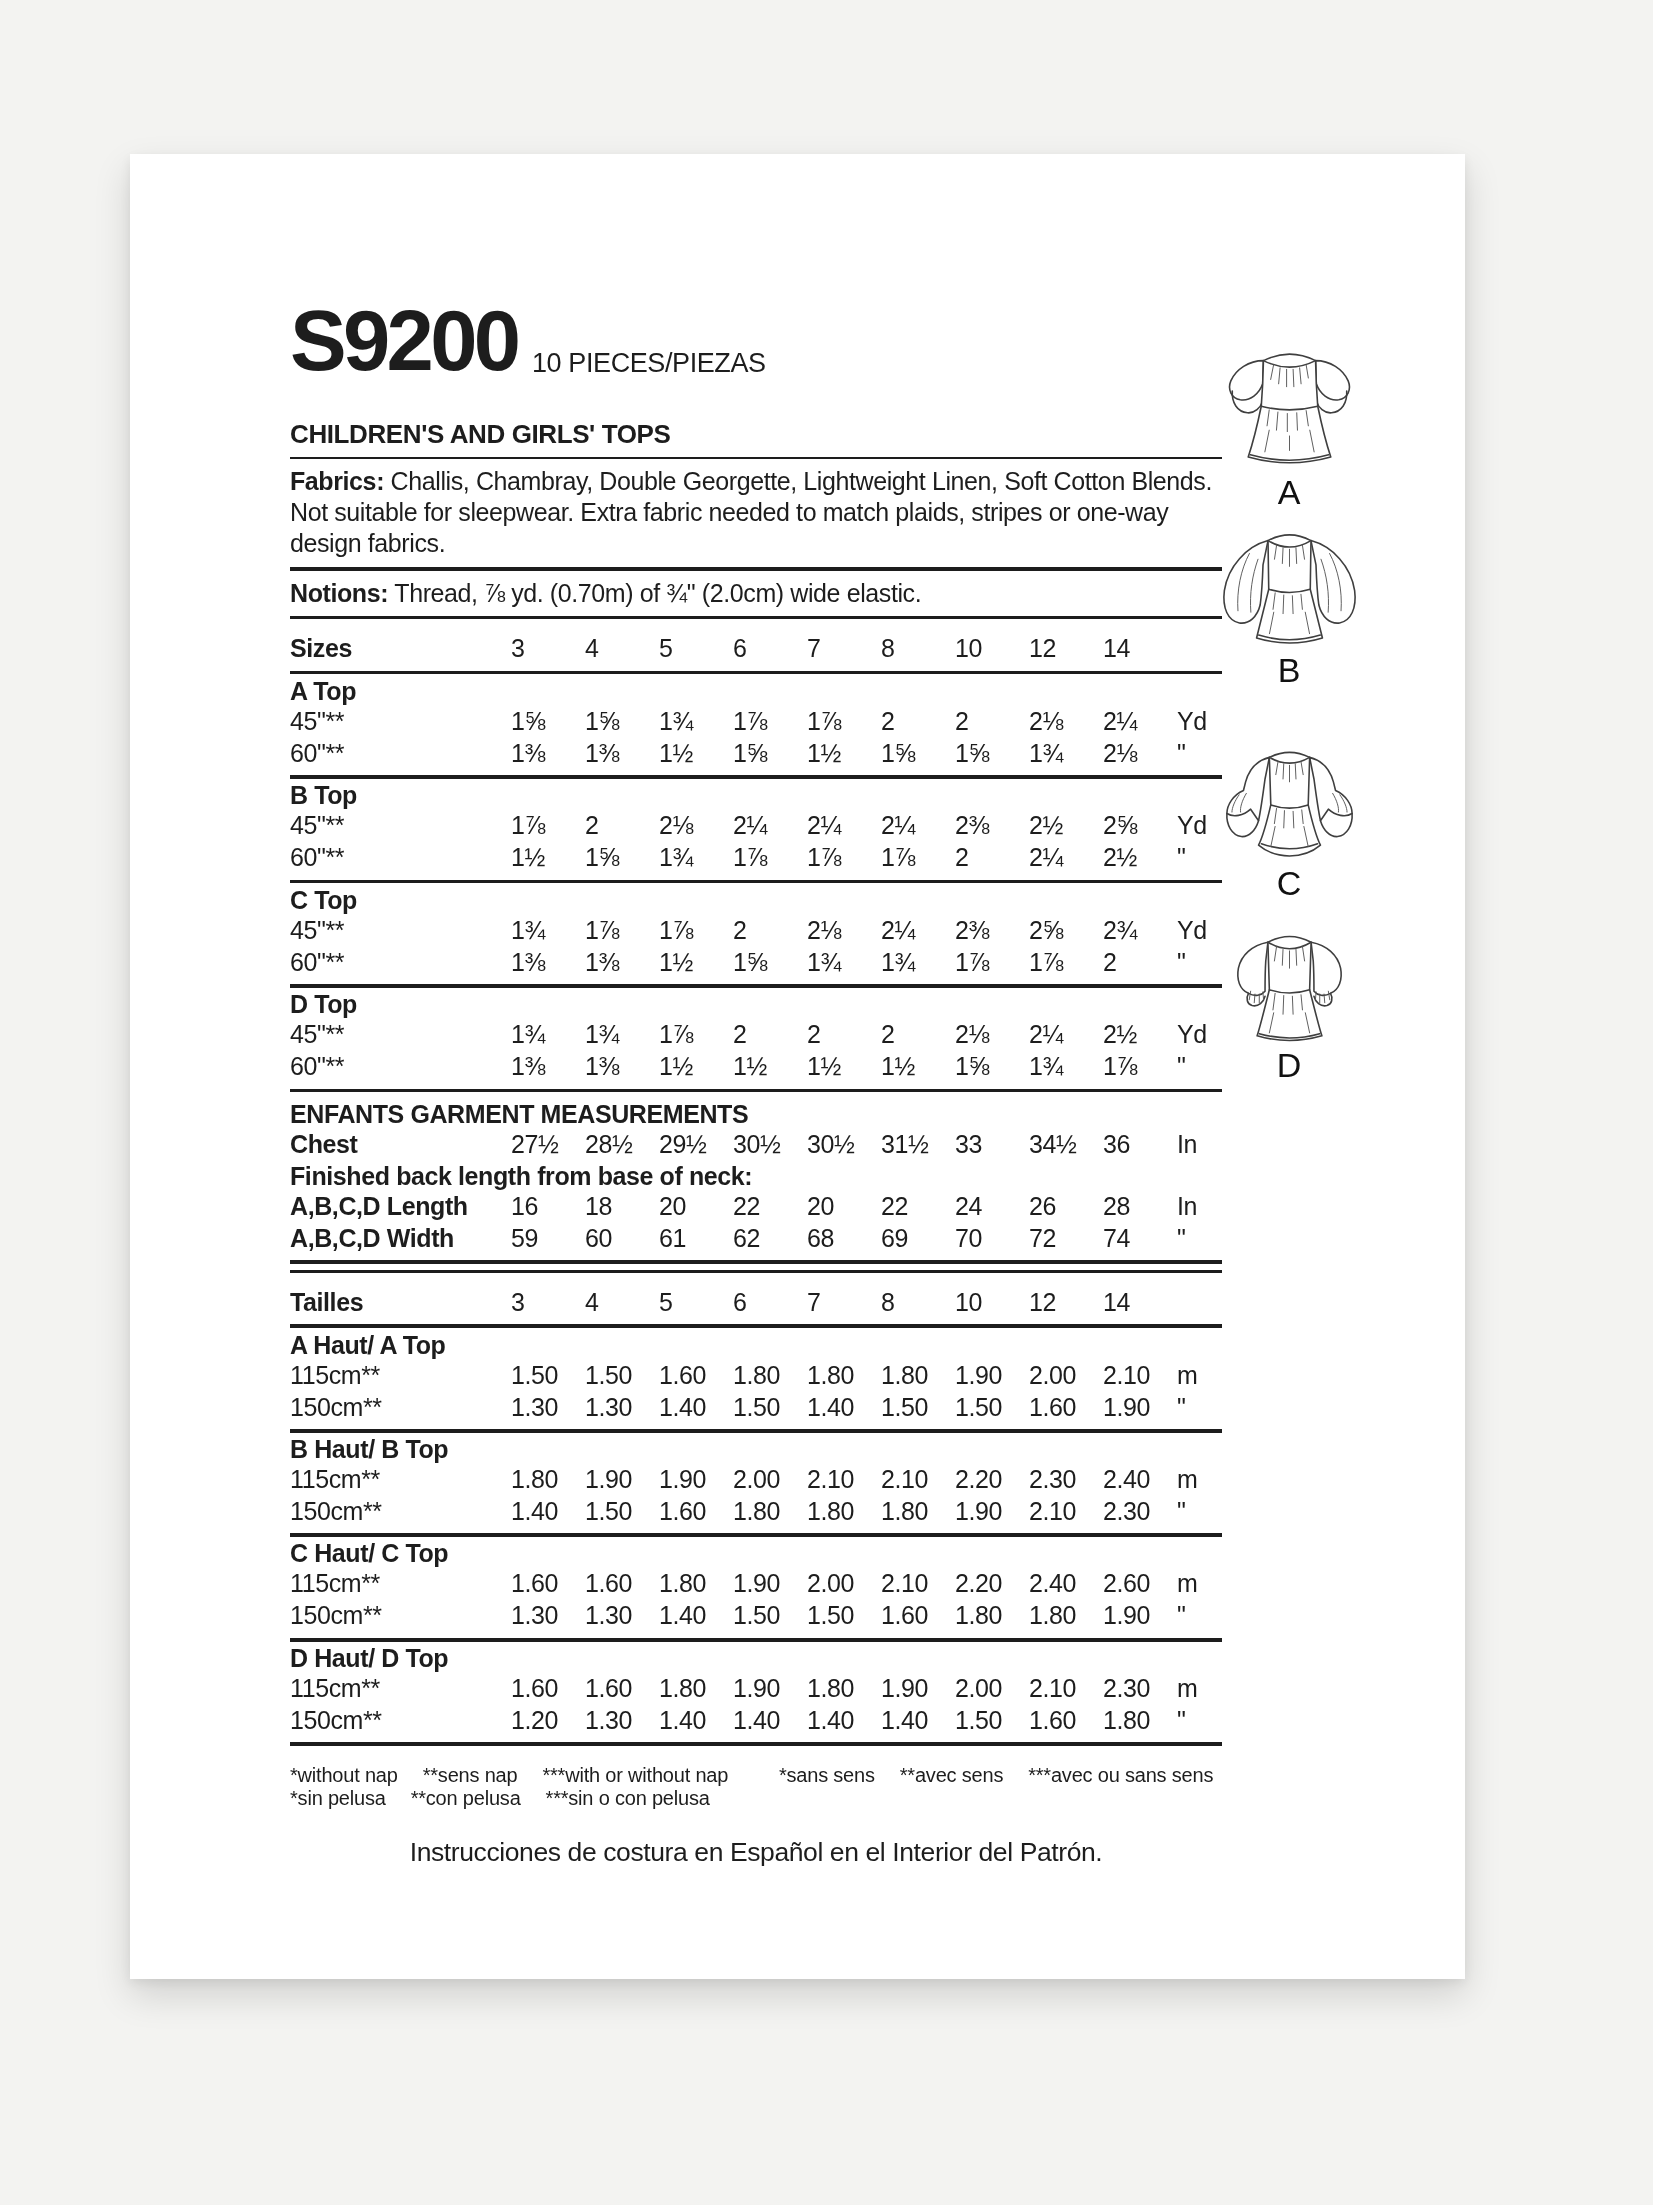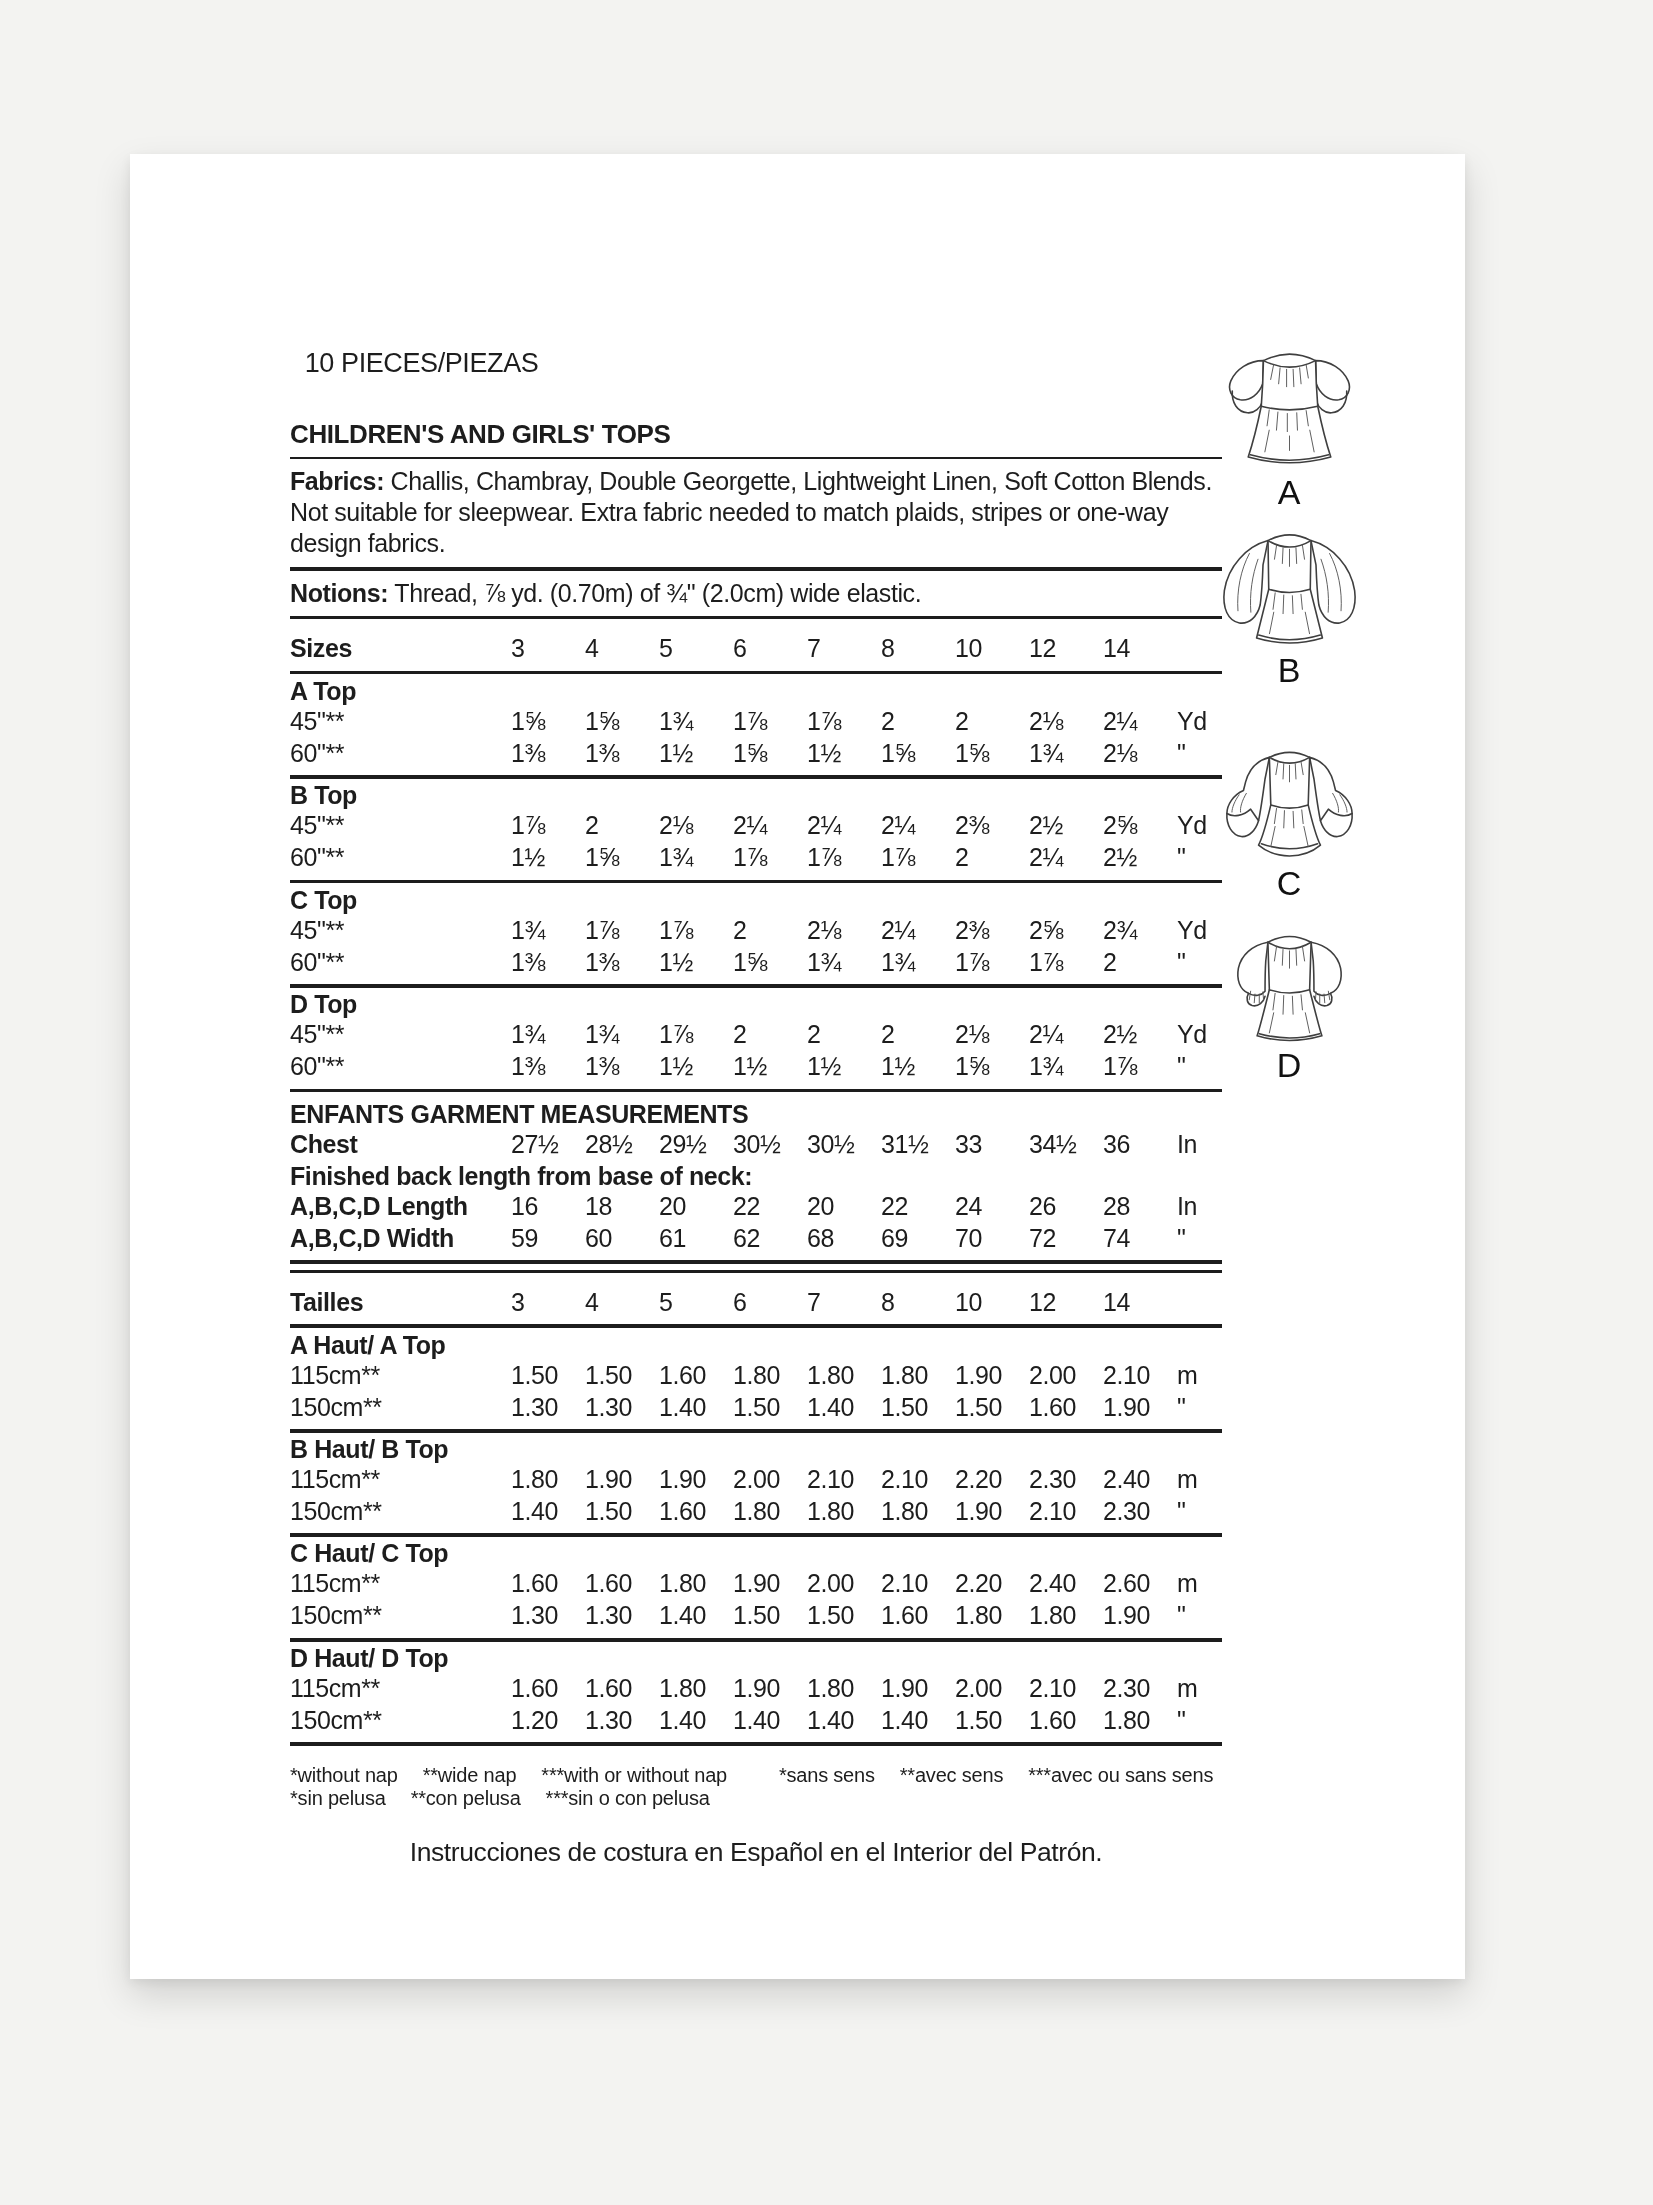--- a/index.html
+++ b/index.html
@@ -62,20 +62,21 @@
   .sketch-fill { stroke:#3f3f3f; fill:#ffffff; stroke-width:2.2; stroke-linejoin:round; }
   .detail { stroke:#555; fill:none; stroke-width:1.3; stroke-linecap:round; }
 </style>
 </head>
 <body>
 
 <div class="paper">
   <div class="content">
 
     <div class="title-row">
+      <div class="pattern-number">S9200</div>
       <div class="pieces">10 PIECES/PIEZAS</div>
     </div>
 
     <div class="category">CHILDREN'S AND GIRLS' TOPS</div>
     <div class="rule thin"></div>
 
     <div class="para"><span class="b">Fabrics:</span><span> Challis, Chambray, Double Georgette, Lightweight Linen, Soft Cotton Blends. Not suitable for sleepwear. Extra fabric needed to match plaids, stripes or one-way design fabrics.</span></div>
 
     <div class="rule heavy"></div>
 
@@ -386,21 +387,21 @@
           <div class="cell num">1.80</div>
           <div class="cell unit">"</div>
         </div>
         <div class="rule thick"></div>
       </div>
 
     <div class="footnotes">
       <div class="fn-line">
         <div class="fn-group" id="fn-english">
             <span class="fn-item">*without nap</span>
-            <span class="fn-item">**wide nap</span>
+            <span class="fn-item">**sens nap</span>
             <span class="fn-item">***with or without nap</span>
           </div>
         <div class="fn-group right" id="fn-french">
             <span class="fn-item">*sans sens</span>
             <span class="fn-item">**avec sens</span>
             <span class="fn-item">***avec ou sans sens</span>
           </div>
       </div>
       <div class="fn-line">
         <div class="fn-group" id="fn-spanish">

